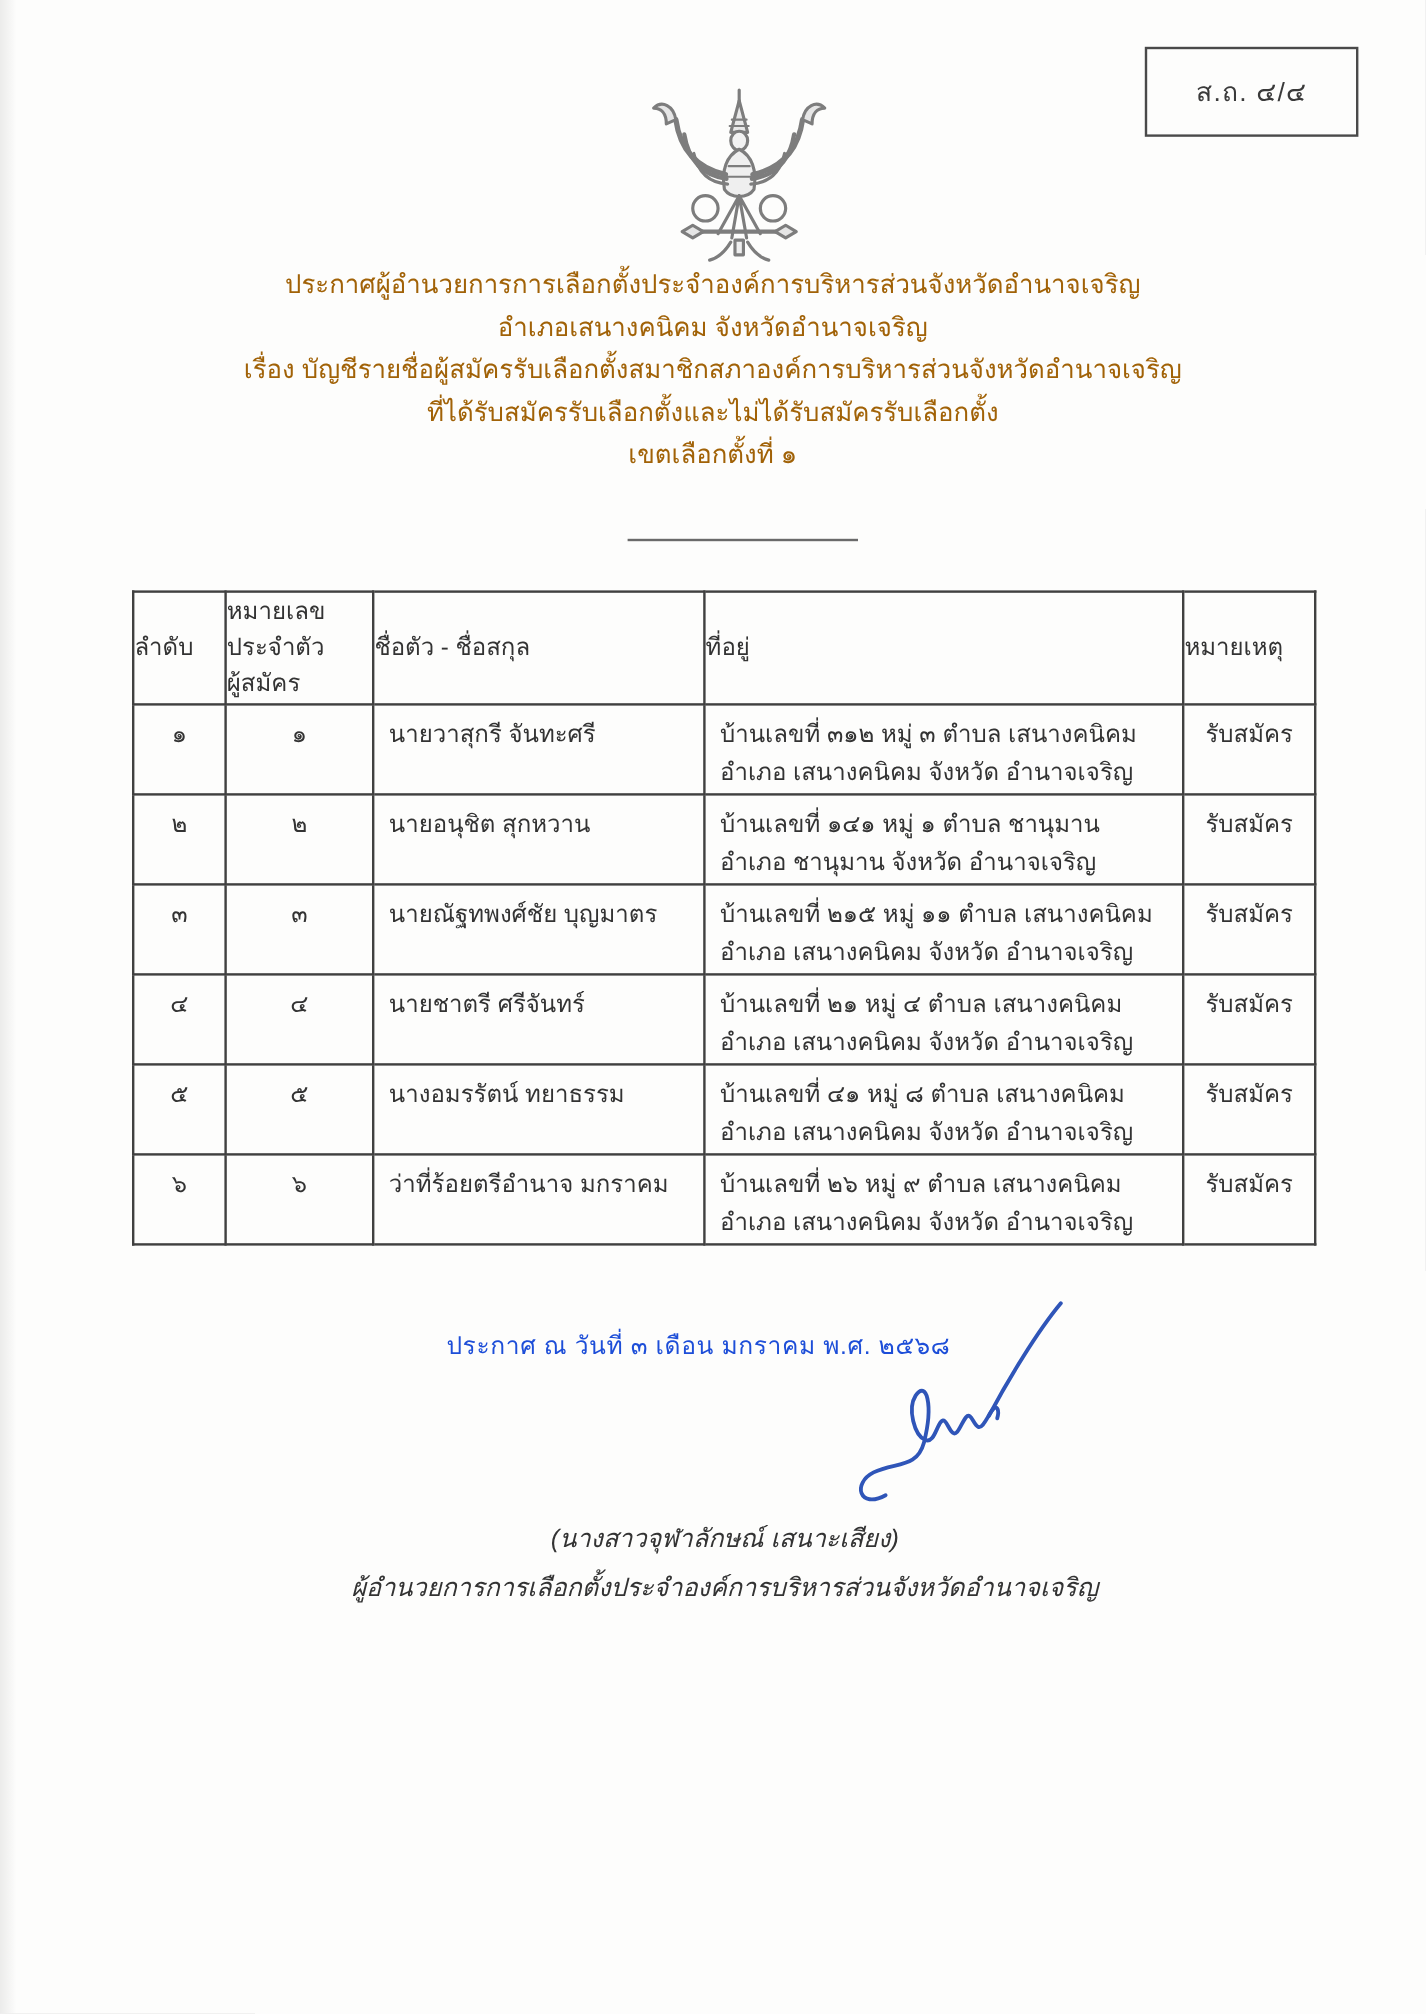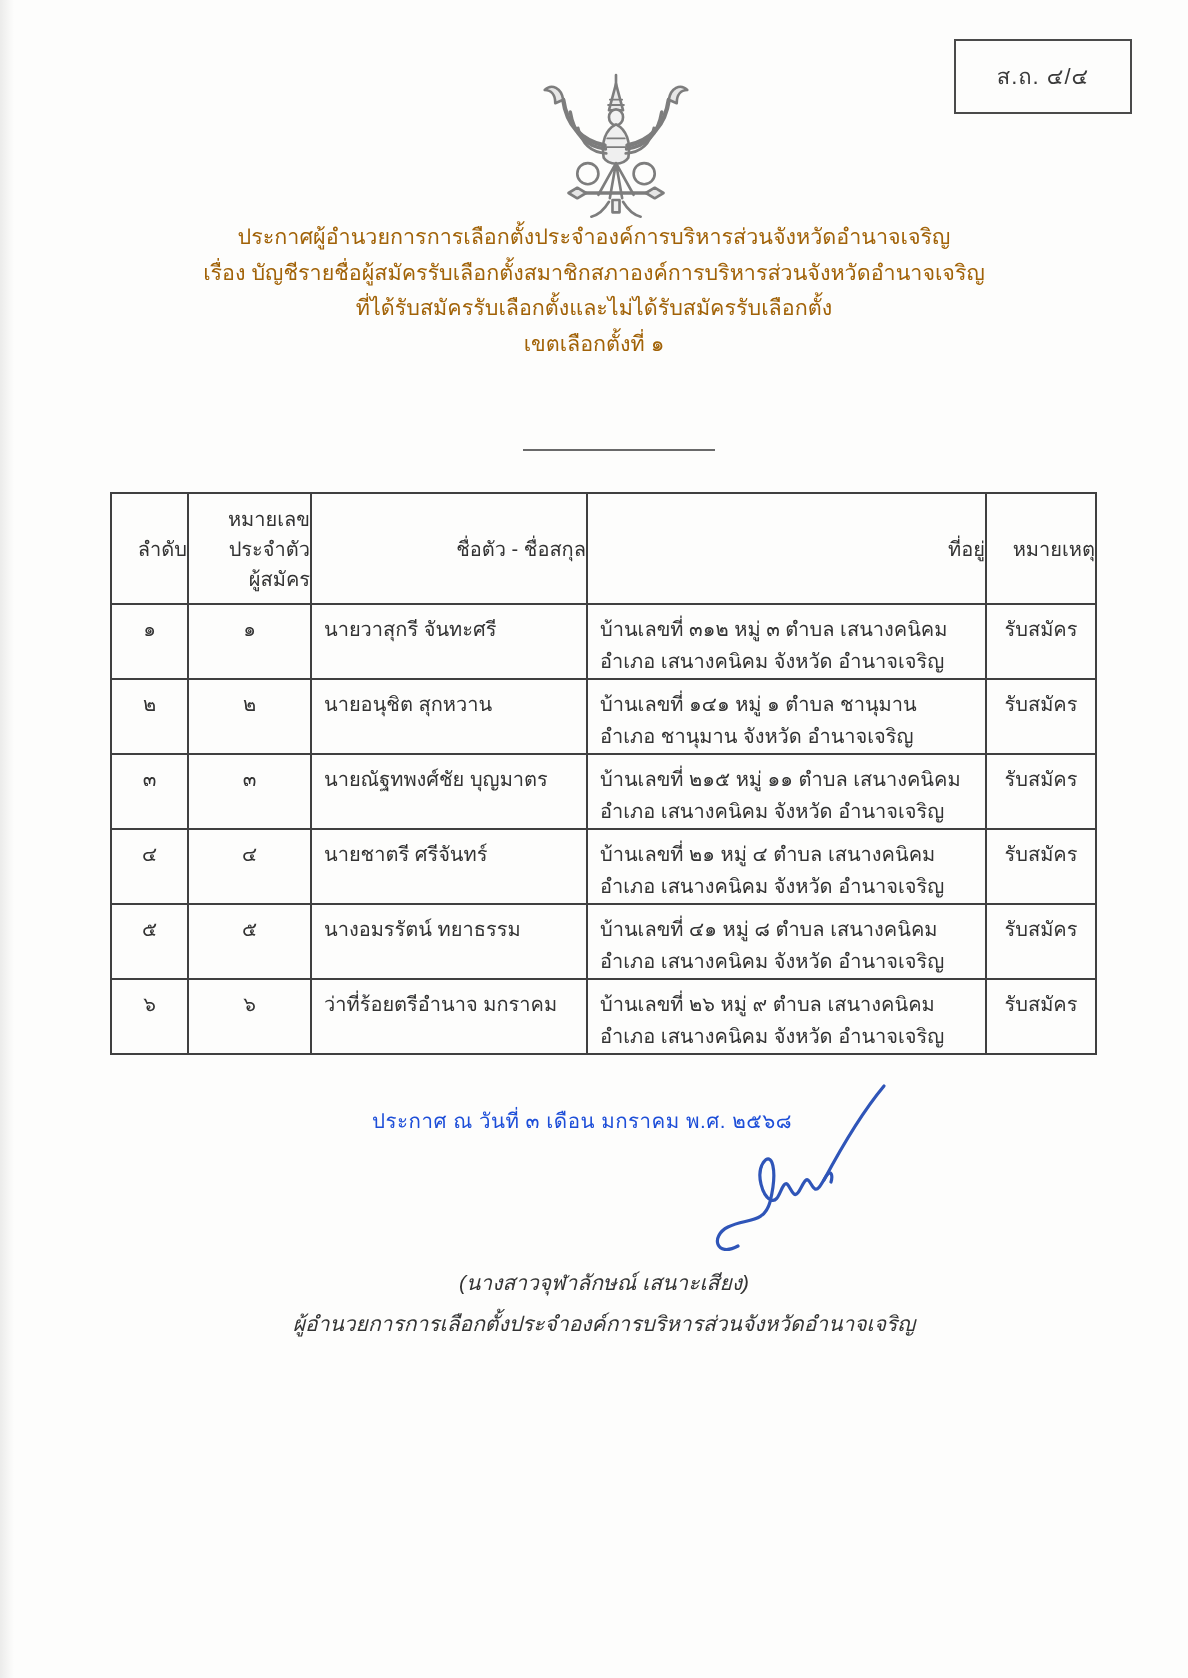--- a/index.html
+++ b/index.html
@@ -40,21 +40,21 @@
 
   table.roster {
     position:absolute; left:110px; top:492px; width:985px;
     border-collapse:collapse; table-layout:fixed;
     font-size:20px; color:#333;
   }
   table.roster th, table.roster td {
     border:2px solid #404040;
   }
   table.roster th {
-    height:111px; font-weight:500; text-align:right; vertical-align:middle;
+    height:94px; font-weight:500; text-align:left; vertical-align:middle;
     line-height:30px; white-space:pre-line;
   }
   table.roster td { height:75px; vertical-align:top; padding-top:8px; line-height:32px; }
   .col-seq    { width:77px;  }
   .col-num    { width:123px; }
   .col-name   { width:276px; }
   .col-addr   { width:399px; }
   .col-remark { width:110px; }
   td.c-seq, td.c-num, td.c-remark { text-align:center; }
   td.c-name { padding-left:12px; }
@@ -112,20 +112,21 @@
     <path d="M58 140 H142" stroke-width="4"></path>
     <path d="M46 140 L56 134 L66 140 L56 146 Z" stroke-width="3" fill="#e6e6e6"></path>
     <path d="M134 140 L144 134 L154 140 L144 146 Z" stroke-width="3" fill="#e6e6e6"></path>
 
     <path d="M96 148 H104 V162 H96 Z" stroke-width="3" fill="#efefef"></path>
     <path d="M92 150 C86 160 80 165 72 167 M108 150 C114 160 120 165 128 167" stroke-width="3"></path>
   </svg>
 
   <div class="title-block">
     <div class="title-line">ประกาศผู้อำนวยการการเลือกตั้งประจำองค์การบริหารส่วนจังหวัดอำนาจเจริญ</div>
+    <div class="title-line">อำเภอเสนางคนิคม จังหวัดอำนาจเจริญ</div>
     <div class="title-line">เรื่อง บัญชีรายชื่อผู้สมัครรับเลือกตั้งสมาชิกสภาองค์การบริหารส่วนจังหวัดอำนาจเจริญ</div>
     <div class="title-line">ที่ได้รับสมัครรับเลือกตั้งและไม่ได้รับสมัครรับเลือกตั้ง</div>
     <div class="title-line">เขตเลือกตั้งที่ ๑</div>
   </div>
 
   <div class="divider"></div>
 
   <table class="roster">
     <colgroup>
       <col class="col-seq">

